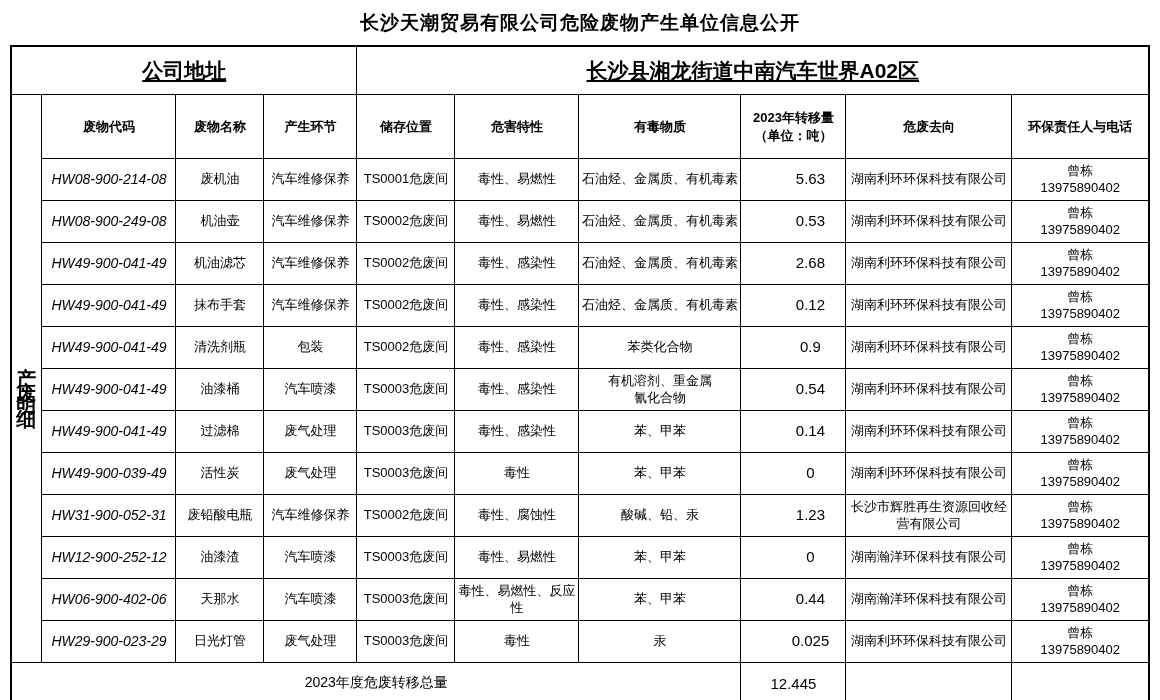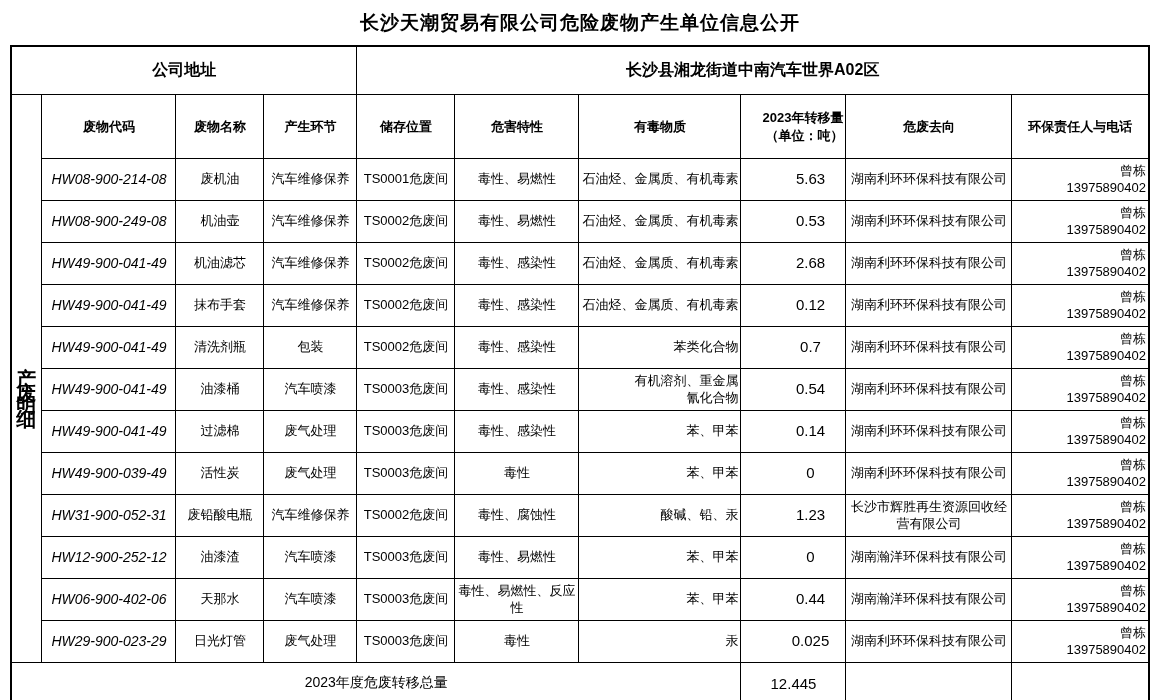--- a/index.html
+++ b/index.html
@@ -5,29 +5,29 @@
   html,body{margin:0;padding:0;background:#fff;}
   body{width:1160px;height:700px;overflow:hidden;
        font-family:"Liberation Sans","DejaVu Sans",sans-serif;color:#000;}
   .page{width:1160px;height:700px;position:relative;}
   .title-bar{height:45px;display:flex;align-items:center;justify-content:center;}
   .title-bar .t{font-size:19px;font-weight:700;letter-spacing:1px;}
   table{border-collapse:collapse;table-layout:fixed;width:1138px;margin:0 auto;
         border:2px solid #000;}
   td,th{border:1px solid #000;text-align:center;vertical-align:middle;
         padding:1px 2px;overflow:hidden;font-weight:400;}
-  tr.addr-row td{height:45px;font-size:16px;font-weight:700;}
+  tr.addr-row td{height:45px;font-size:21px;font-weight:700;text-decoration:underline;}
   tr.head-row th{height:61px;font-size:13px;font-weight:700;}
   tr.data-row td{height:39px;font-size:13px;line-height:1.25;}
   tr.data-row td.code{font-size:14px;font-style:italic;}
   tr.data-row td.amount{font-size:15px;padding-left:36px;}
   td.side{font-weight:700;}
   td.side .v{writing-mode:vertical-rl;text-orientation:upright;
              font-size:20px;letter-spacing:14px;margin:0 auto;line-height:1;}
-  .pre{white-space:pre-line;text-align:right;}
+  .pre{white-space:pre-line;}
   tr.total-row td{height:38px;}
   tr.total-row td.lbl{font-size:14px;}
   tr.total-row td.val{font-size:15px;}
 </style>
 </head>
 <body>
 
 <div class="page">
   <div class="title-bar">
     <span class="t">长沙天潮贸易有限公司危险废物产生单位信息公开</span>
@@ -119,21 +119,21 @@
 13975890402</td>
   </tr>
 
   <tr class="data-row">
     <td class="code">HW49-900-041-49</td>
     <td>清洗剂瓶</td>
     <td>包装</td>
     <td>TS0002危废间</td>
     <td>毒性、感染性</td>
     <td class="pre">苯类化合物</td>
-    <td class="amount">0.7</td>
+    <td class="amount">0.9</td>
     <td>湖南利环环保科技有限公司</td>
     <td class="pre">曾栋
 13975890402</td>
   </tr>
 
   <tr class="data-row">
     <td class="code">HW49-900-041-49</td>
     <td>油漆桶</td>
     <td>汽车喷漆</td>
     <td>TS0003危废间</td>

